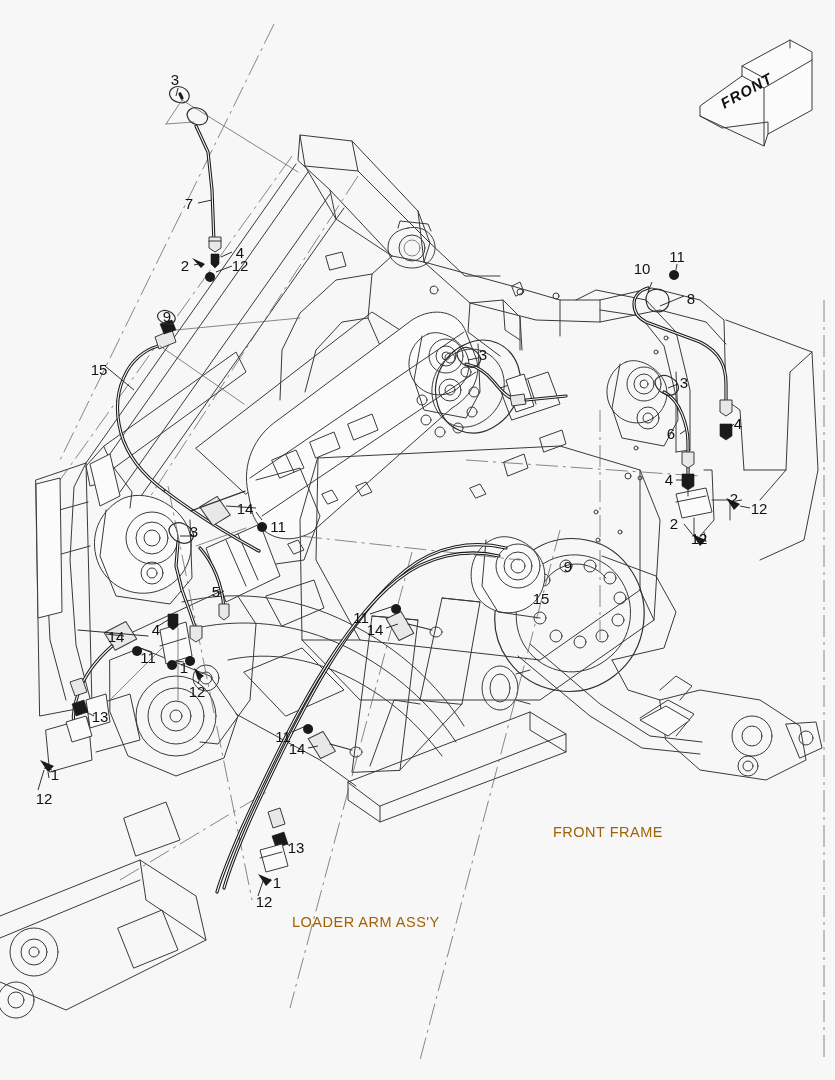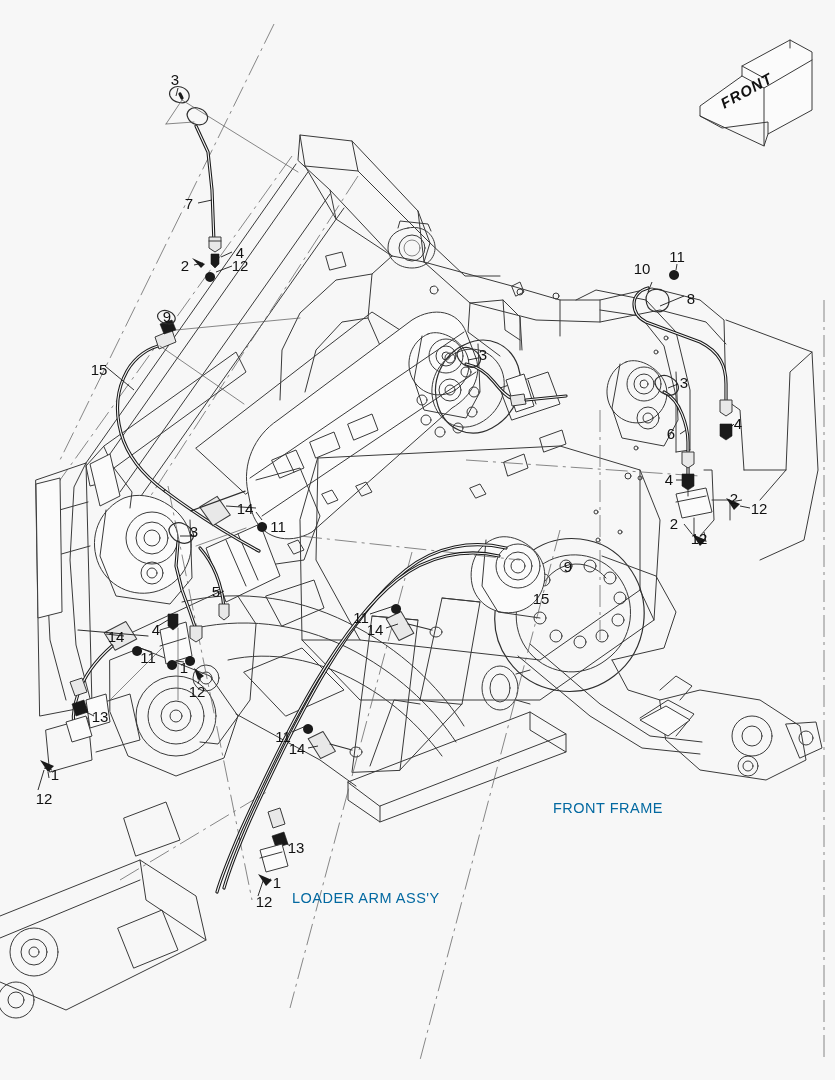--- a/index.html
+++ b/index.html
@@ -23,23 +23,24 @@
     color:#111;
     line-height:1;
     white-space:nowrap;
     transform:translate(-50%,-50%);
     letter-spacing:0px;
   }
   .section-label{
     position:absolute;
     font-family:"Liberation Sans", sans-serif;
     font-size:14.5px;
-    color:#0369a1;
+    color:#a16207;
     letter-spacing:0.5px;
     white-space:nowrap;
+    margin-top:24px;
   }
   .front-text{
     position:absolute;
     font-family:"Liberation Sans", sans-serif;
     font-size:15px;
     font-style:italic;
     font-weight:bold;
     letter-spacing:1px;
     color:#111;
   }

